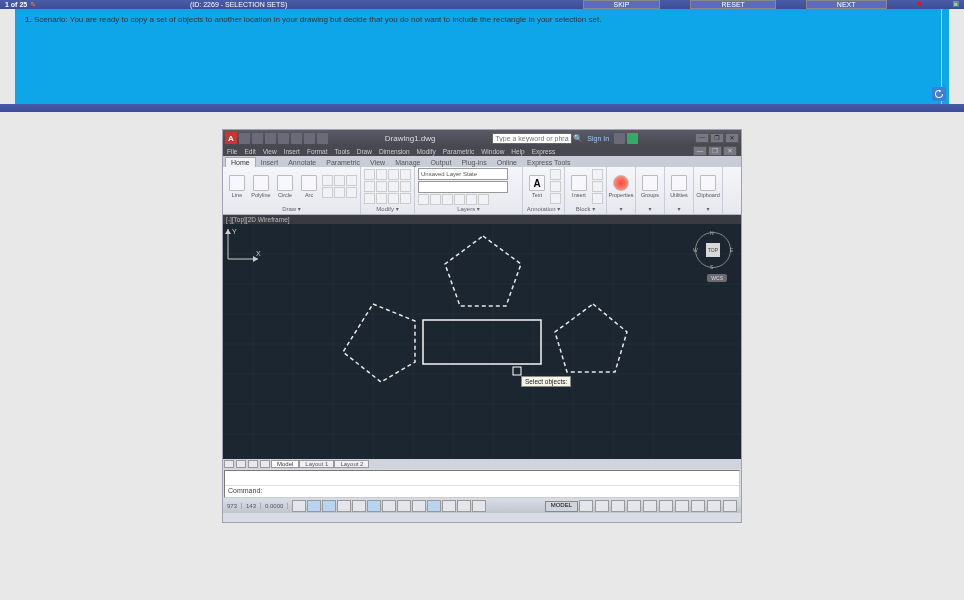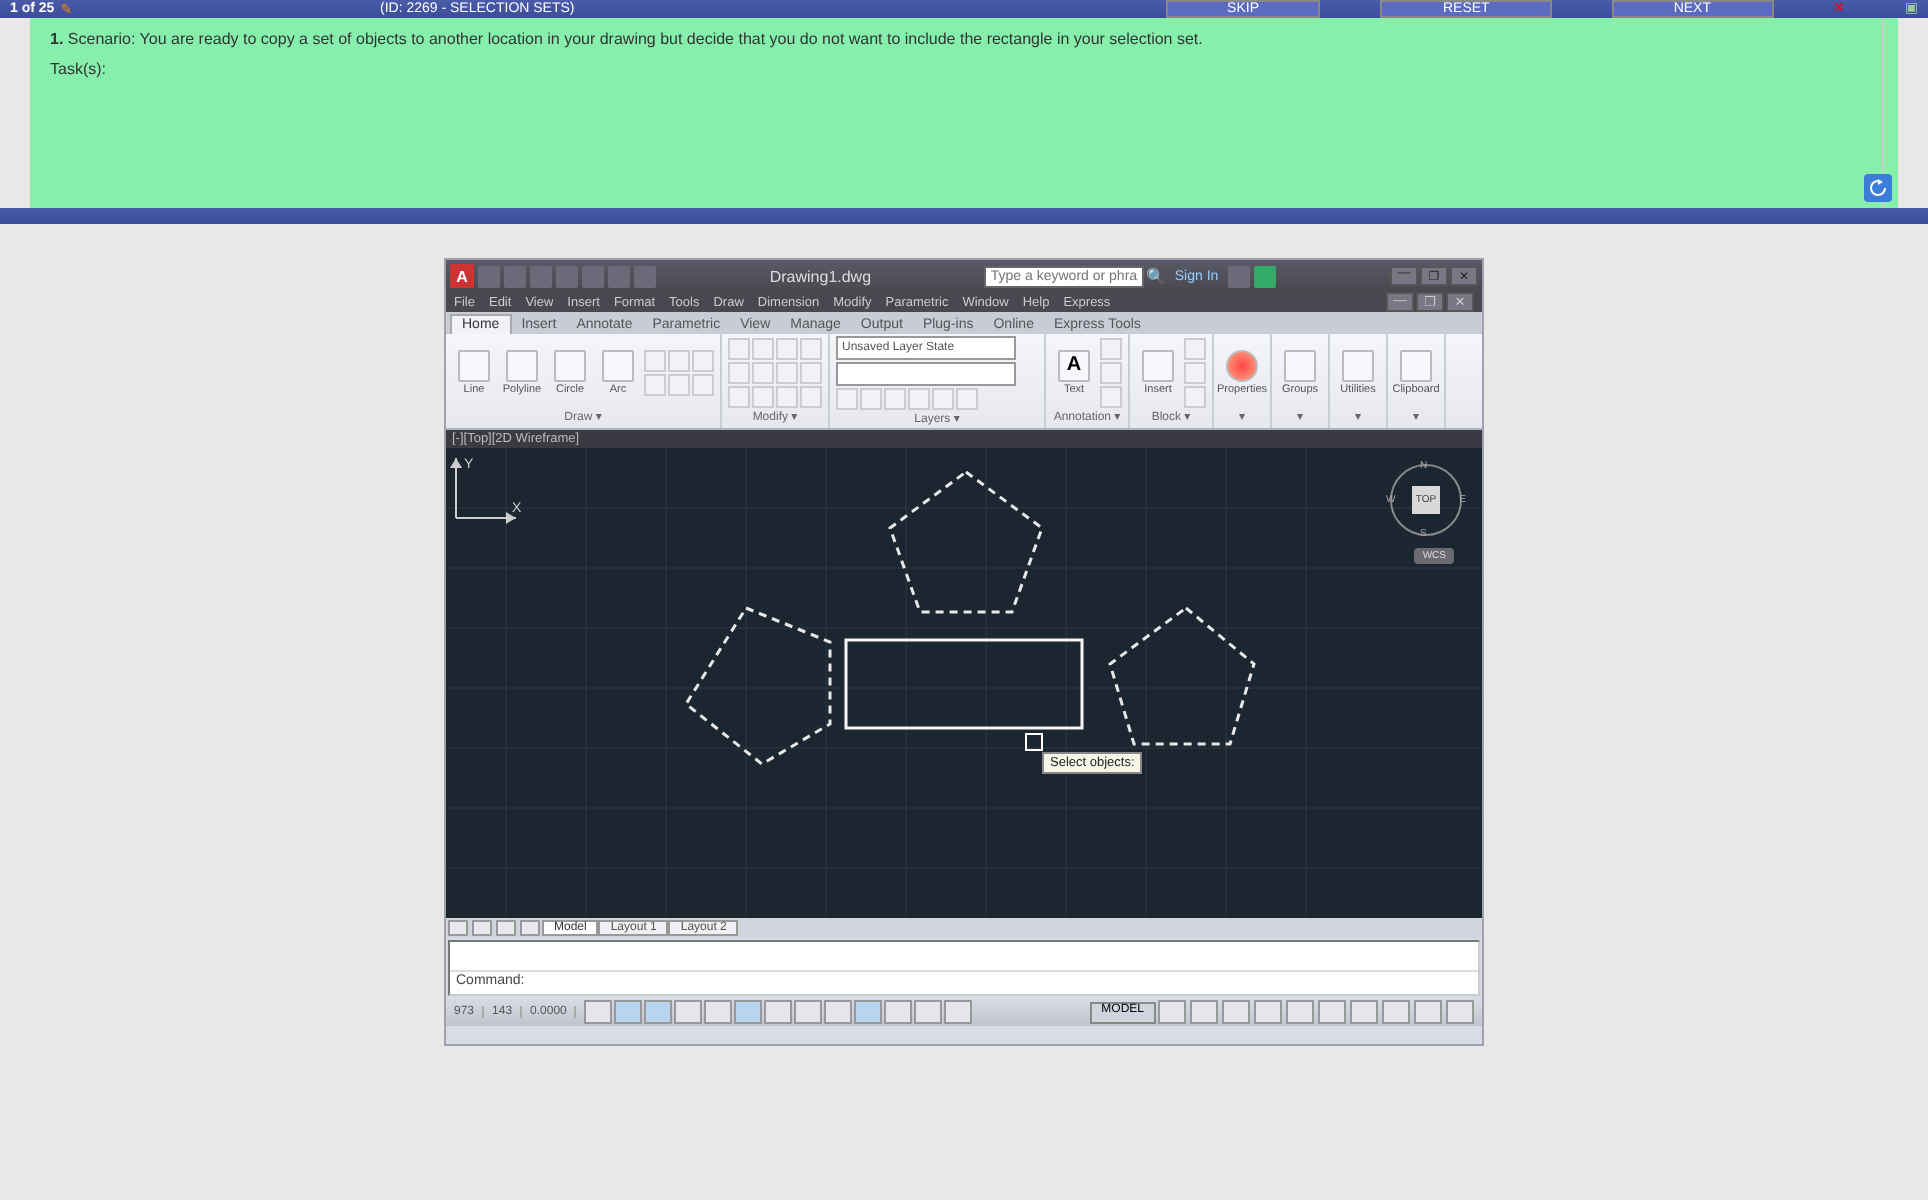--- a/index.html
+++ b/index.html
@@ -8,21 +8,21 @@
 
 .top-bar { background: linear-gradient(#4a5ba8, #3b4c99); height: 9px; display: flex; align-items: center; color: #fff; font-size: 7px; padding: 0 5px; position: relative; }
 .top-bar .progress { font-weight: bold; }
 .top-bar .title { position: absolute; left: 190px; }
 .top-bar .buttons { position: absolute; right: 5px; display: flex; gap: 30px; }
 .top-bar .btn { background: #5a6bc0; padding: 0 30px; border: 1px solid #888; color: #fff; font-size: 7px; cursor: pointer; }
 .top-bar .close-x { color: #f00; cursor: pointer; }
 .top-bar .edit-icon { color: #f80; cursor: pointer; margin-left: 3px; }
 
 
-.scenario { background: #86efac; margin: 0 15px; padding: 6px 10px; height: 95px; font-size: 8px; color: #333; position: relative; }
+.scenario { background: #0ea5e9; margin: 0 15px; padding: 6px 10px; height: 95px; font-size: 8px; color: #333; position: relative; }
 .scenario .line1 { margin-bottom: 6px; }
 .scenario .tasks-label { margin-top: 4px; }
 .scenario .reset-btn { position: absolute; bottom: 3px; right: 3px; width: 14px; height: 14px; background: #3b7dd8; border-radius: 2px; display: flex; align-items: center; justify-content: center; cursor: pointer; }
 .scenario .reset-btn svg { width: 10px; height: 10px; }
 .scenario .scroll { position: absolute; right: 0; top: 0; bottom: 0; width: 8px; border-left: 1px solid #ccc; }
 
 
 .blue-div { height: 8px; background: linear-gradient(#4a5ba8, #3b4c99); margin: 0 0 2px 0; }
 
 
@@ -115,21 +115,20 @@
     <span style="color:#9c9;">▣</span>
   </div>
 </div>
 
 <div class="scenario">
   <div class="line1">
     <b>1.</b>
     <span>Scenario:</span>
     <span>You are ready to copy a set of objects to another location in your drawing but decide that you do not want to include the rectangle in your selection set.</span>
   </div>
-  <div class="tasks-label">Task(s):</div>
   <div class="scroll"></div>
   <div class="reset-btn">
     <svg viewBox="0 0 10 10">
         <path d="M5 1a4 4 0 1 0 4 4h-1a3 3 0 1 1-3-3v1.5L7.5 2 5 .5z" fill="#fff"></path>
       </svg>
   </div>
 </div>
 
 <div class="blue-div"></div>
 

